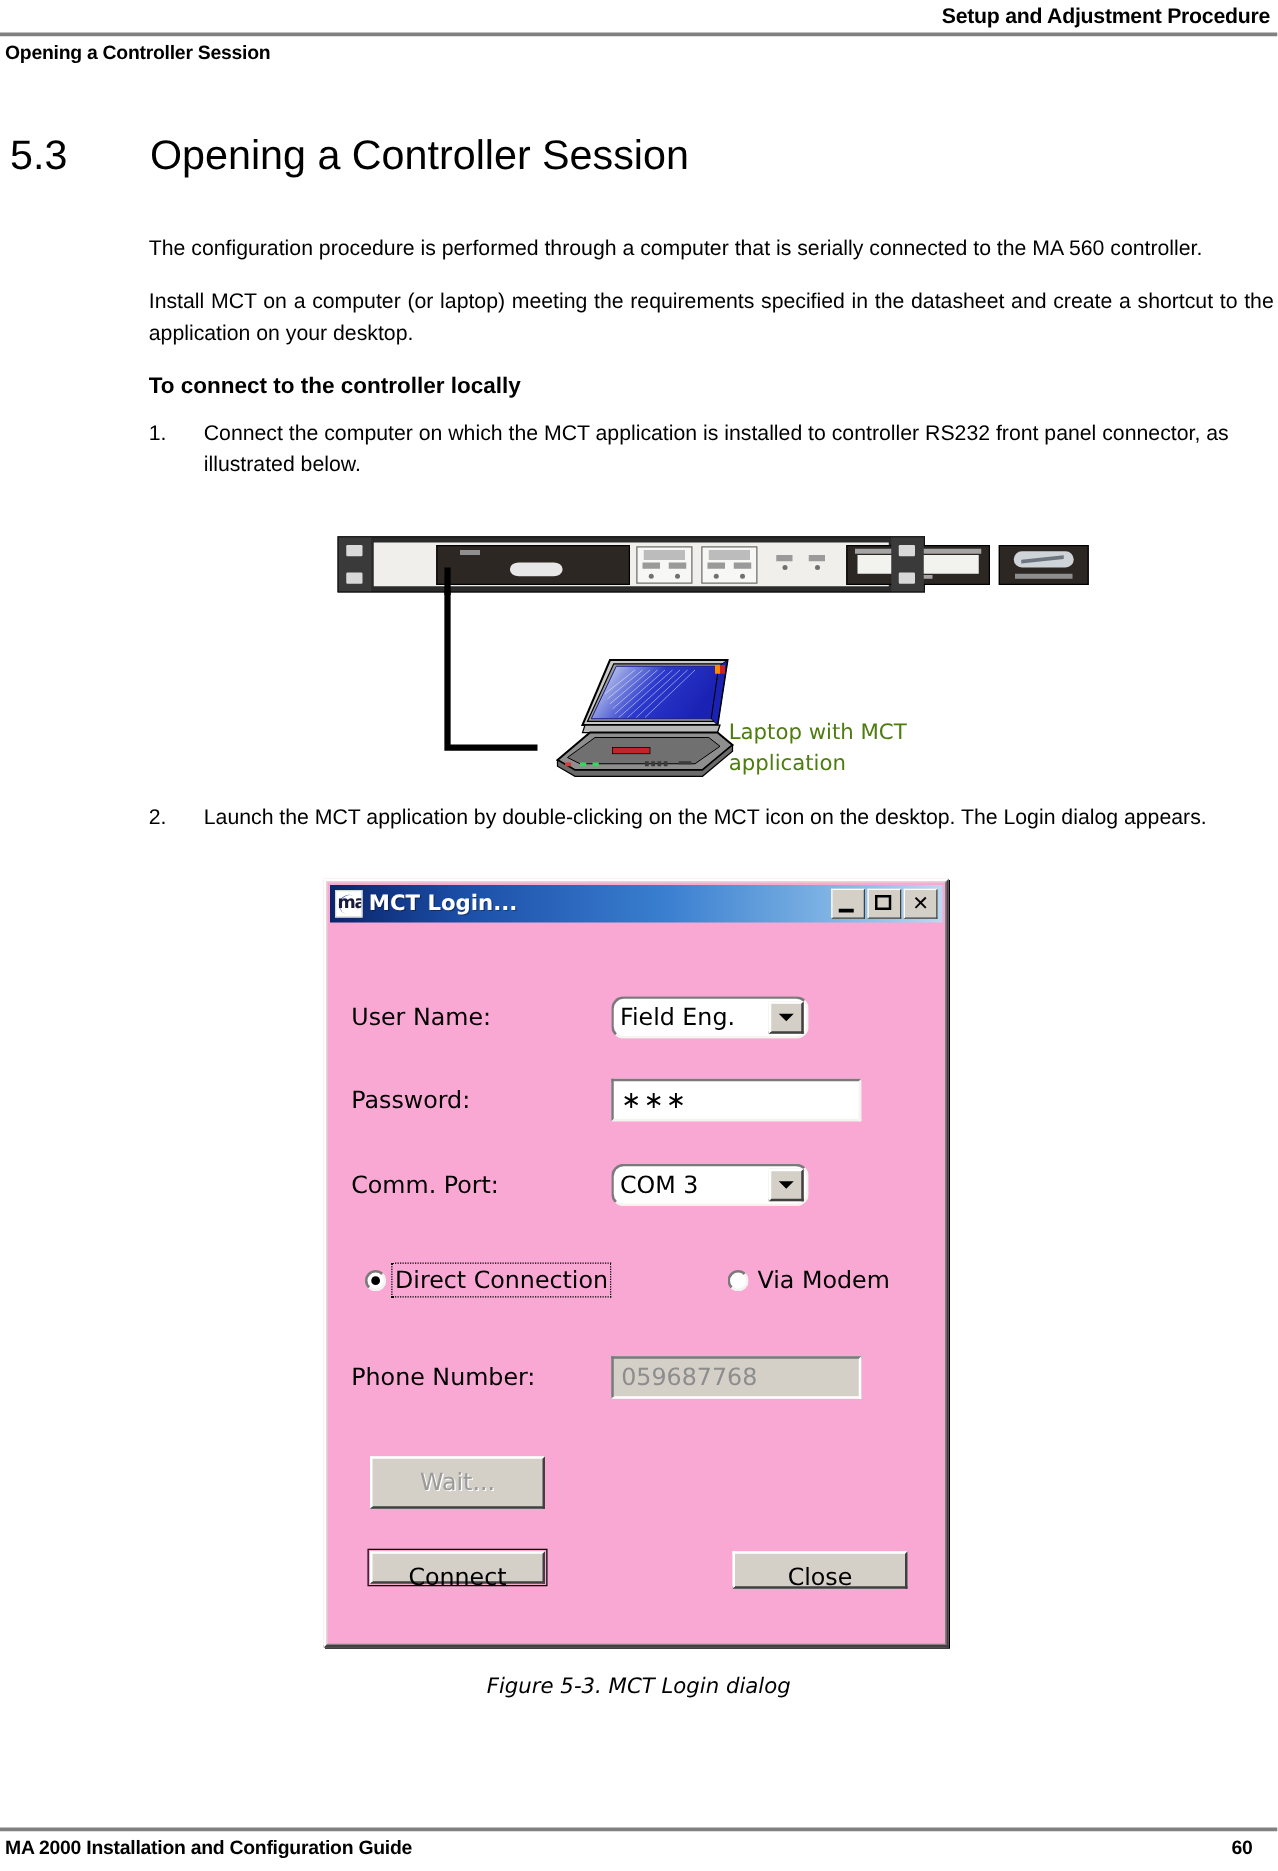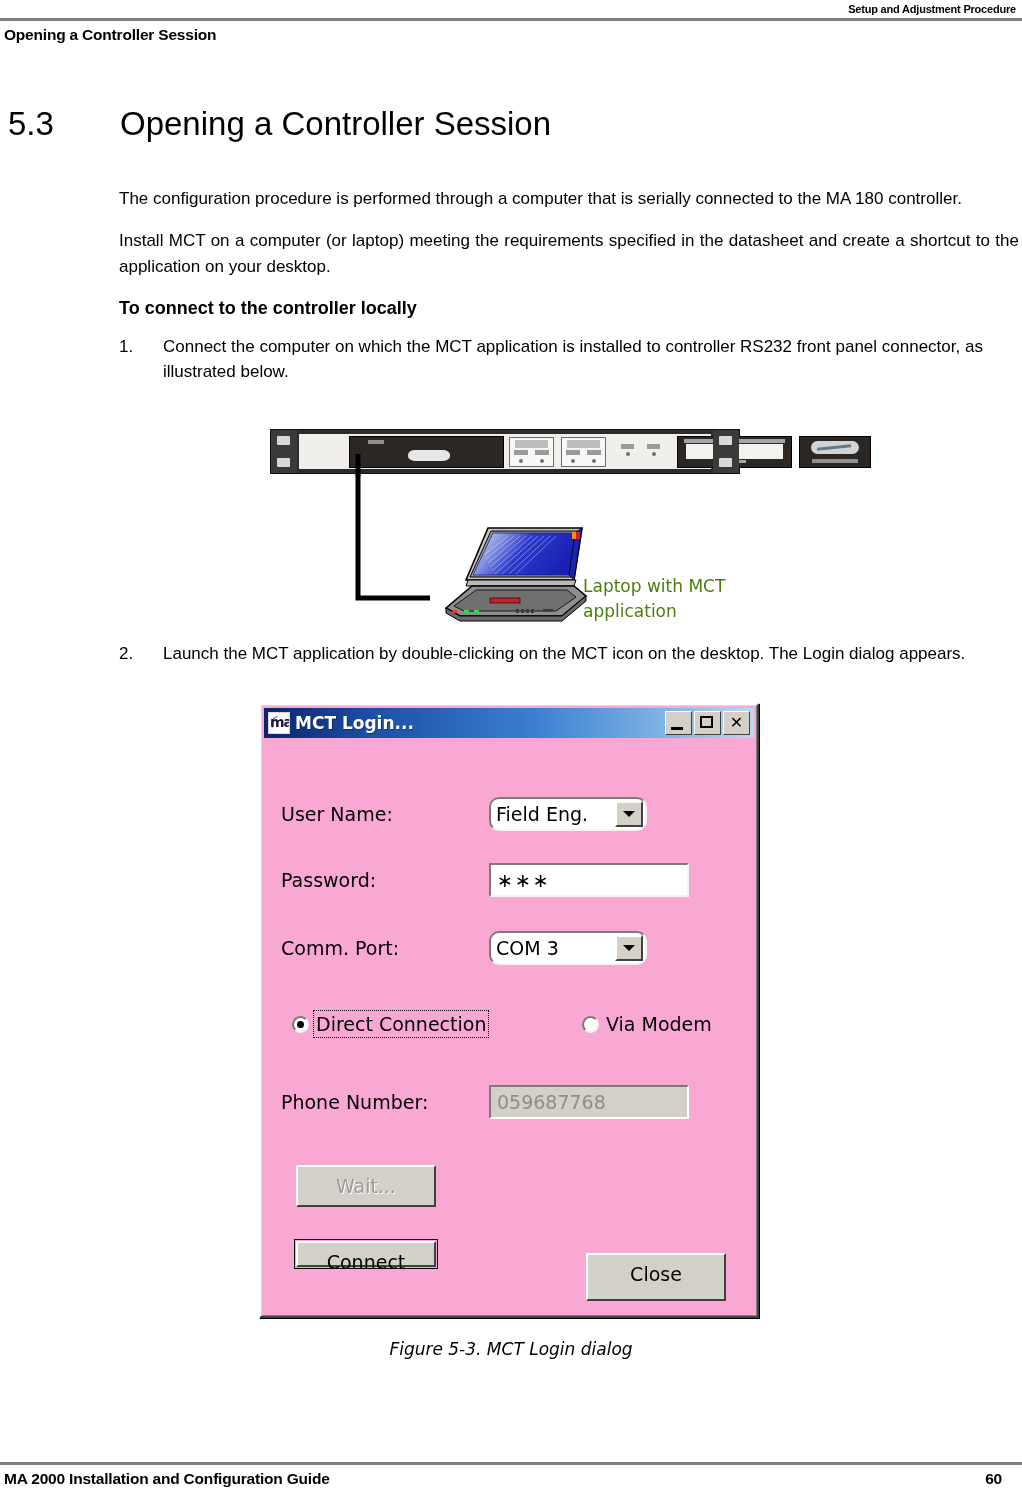--- a/index.html
+++ b/index.html
@@ -19,21 +19,21 @@
   
   .page-header {
     position: absolute;
     top: 0; left: 0;
     width: 1022px;
   }
   .hdr-right {
     text-align: right;
     font-family: "Liberation Sans Narrow", "Liberation Sans", sans-serif;
     font-weight: bold;
-    font-size: 11px;
+    font-size: 17px;
     letter-spacing: -0.2px;
     padding: 3px 6px 2px 0;
     color: #000;
   }
   .hdr-rule {
     height: 3px;
     background: #808080;
     margin: 1px 0 0 0;
   }
   .hdr-left {
@@ -602,21 +602,21 @@
   <div class="hdr-rule"></div>
   <div class="hdr-left">Opening a Controller Session</div>
 </div>
 
 <div class="section-heading">
   <span class="sec-num">5.3</span>
   <span class="sec-title">Opening a Controller Session</span>
 </div>
 
 <div class="body-col">
-  <p class="para">The configuration procedure is performed through a computer that is serially connected to the MA 180 controller.</p>
+  <p class="para">The configuration procedure is performed through a computer that is serially connected to the MA 560 controller.</p>
   <p class="para">Install MCT on a computer (or laptop) meeting the requirements specified in the datasheet and create a shortcut to the application on your desktop.</p>
   <h4 class="subhead">To connect to the controller locally</h4>
   <ol class="steps">
     <li>
       <span class="num">1.</span>
       <span>Connect the computer on which the MCT application is installed to controller RS232 front panel connector, as illustrated below.</span>
     </li>
   </ol>
 </div>
 
@@ -811,21 +811,21 @@
 
     <div class="field-row" style="top:344px;">
       <div class="fld-label">Phone Number:</div>
       <div class="sunken textbox disabled">
         <span class="val">059687768</span>
       </div>
     </div>
 
     <div class="dlg-btn disabled" style="left:32px; top:424px; width:140px; height:42px;">Wait...</div>
     <div class="dlg-btn default" style="left:32px; top:500px; width:140px; height:26px;">Connect</div>
-    <div class="dlg-btn" style="left:322px; top:512px; width:140px; height:48px;">Close</div>
+    <div class="dlg-btn" style="left:322px; top:500px; width:140px; height:30px;">Close</div>
   </div>
 </div>
 
 <div class="fig-caption">Figure 5-3. MCT Login dialog</div>
 
 <div class="page-footer">
   <div class="ftr-rule"></div>
   <div class="ftr-row">
     <span>MA 2000 Installation and Configuration Guide</span>
     <span>60</span>

